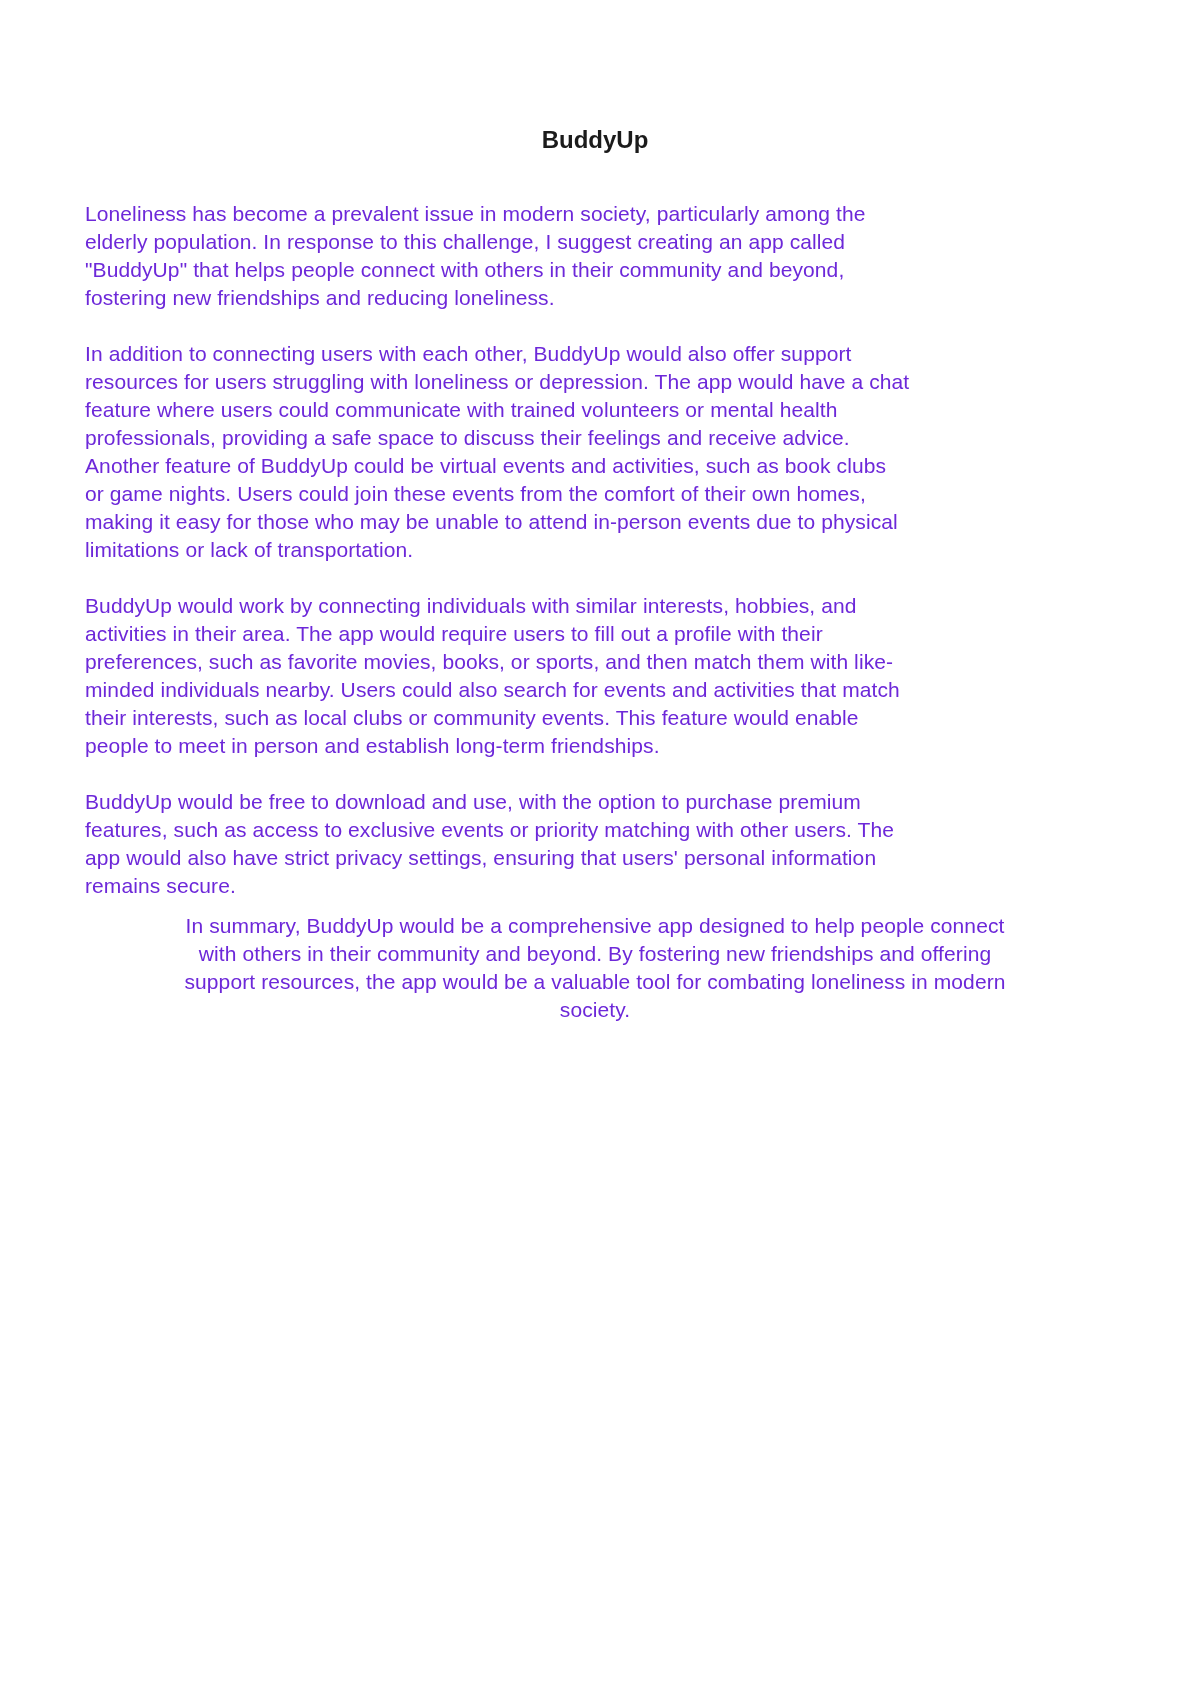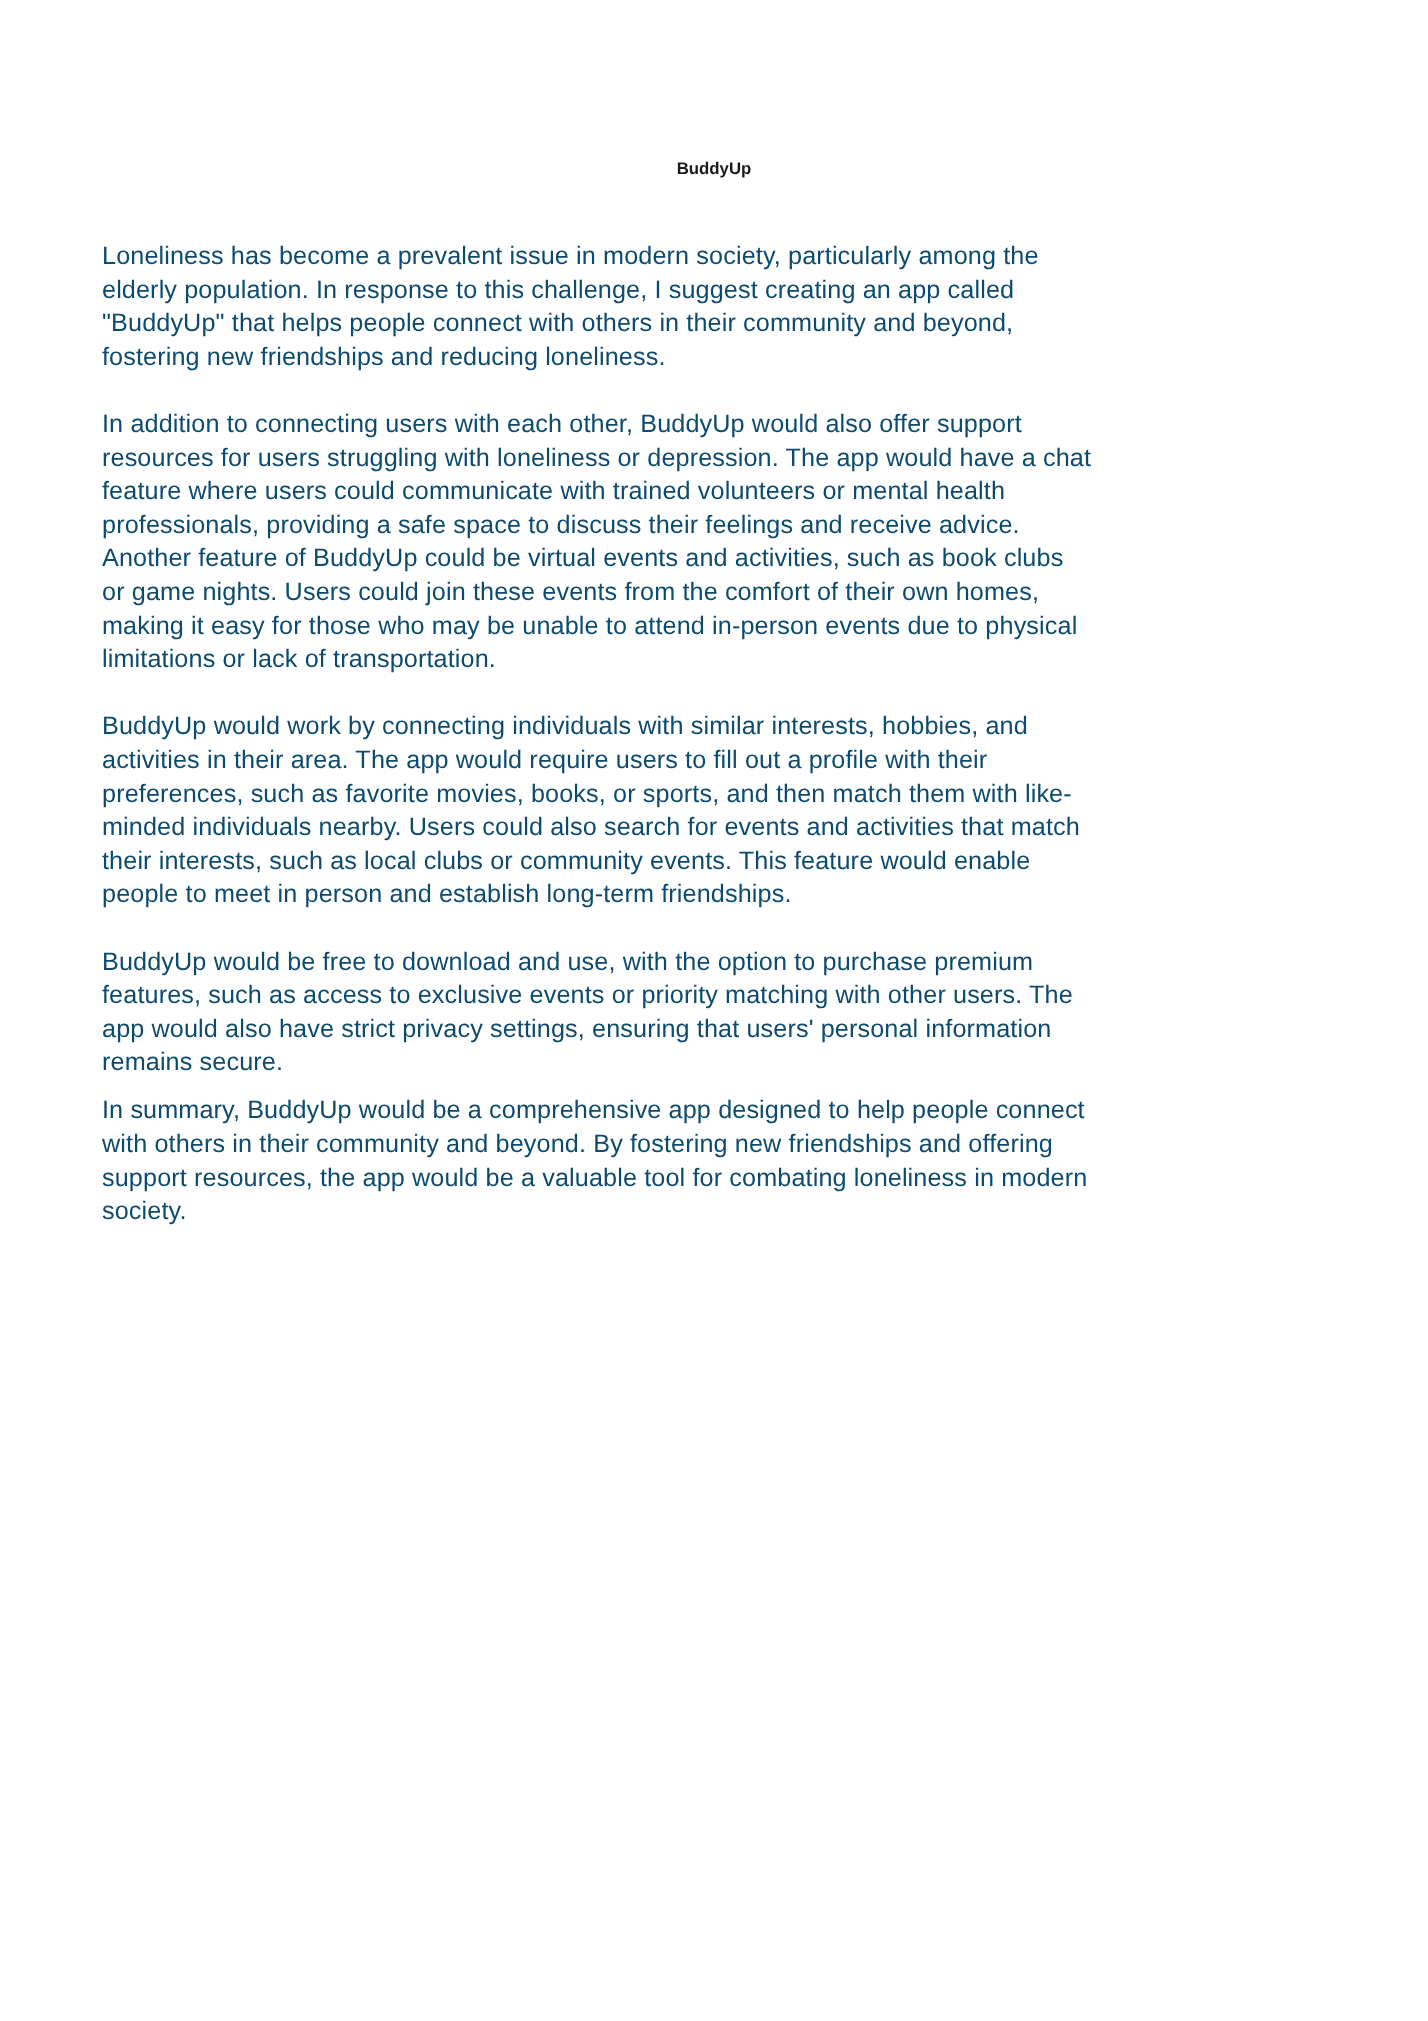--- a/index.html
+++ b/index.html
@@ -13,41 +13,42 @@
     color: #1b1b1b;
     overflow: hidden;
   }
   .page {
     width: 1190px;
     height: 1684px;
     background: #ffffff;
     padding: 126px 85px 0 85px;
   }
   .doc-title {
-    font-size: 14px;
+    font-size: 24px;
     line-height: 28px;
     font-weight: 700;
     text-align: center;
     color: #1b1b1b;
     margin-bottom: 46px;
   }
   .para {
     font-size: 21px;
     line-height: 28px;
     font-weight: 400;
-    color: #0c4a6e;
+    color: #6d28d9;
     white-space: pre-line;
     margin-bottom: 28px;
     letter-spacing: 0.1px;
   }
   .para.no-bottom-gap {
     margin-bottom: 12px;
   }
   .para.attached {
     margin-top: 12px;
+    text-align: center;
   }
 </style>
 </head>
 <body>
 
 <div class="page">
   <h1 class="doc-title">BuddyUp</h1>
 
   <p class="para">Loneliness has become a prevalent issue in modern society, particularly among the
 elderly population. In response to this challenge, I suggest creating an app called

